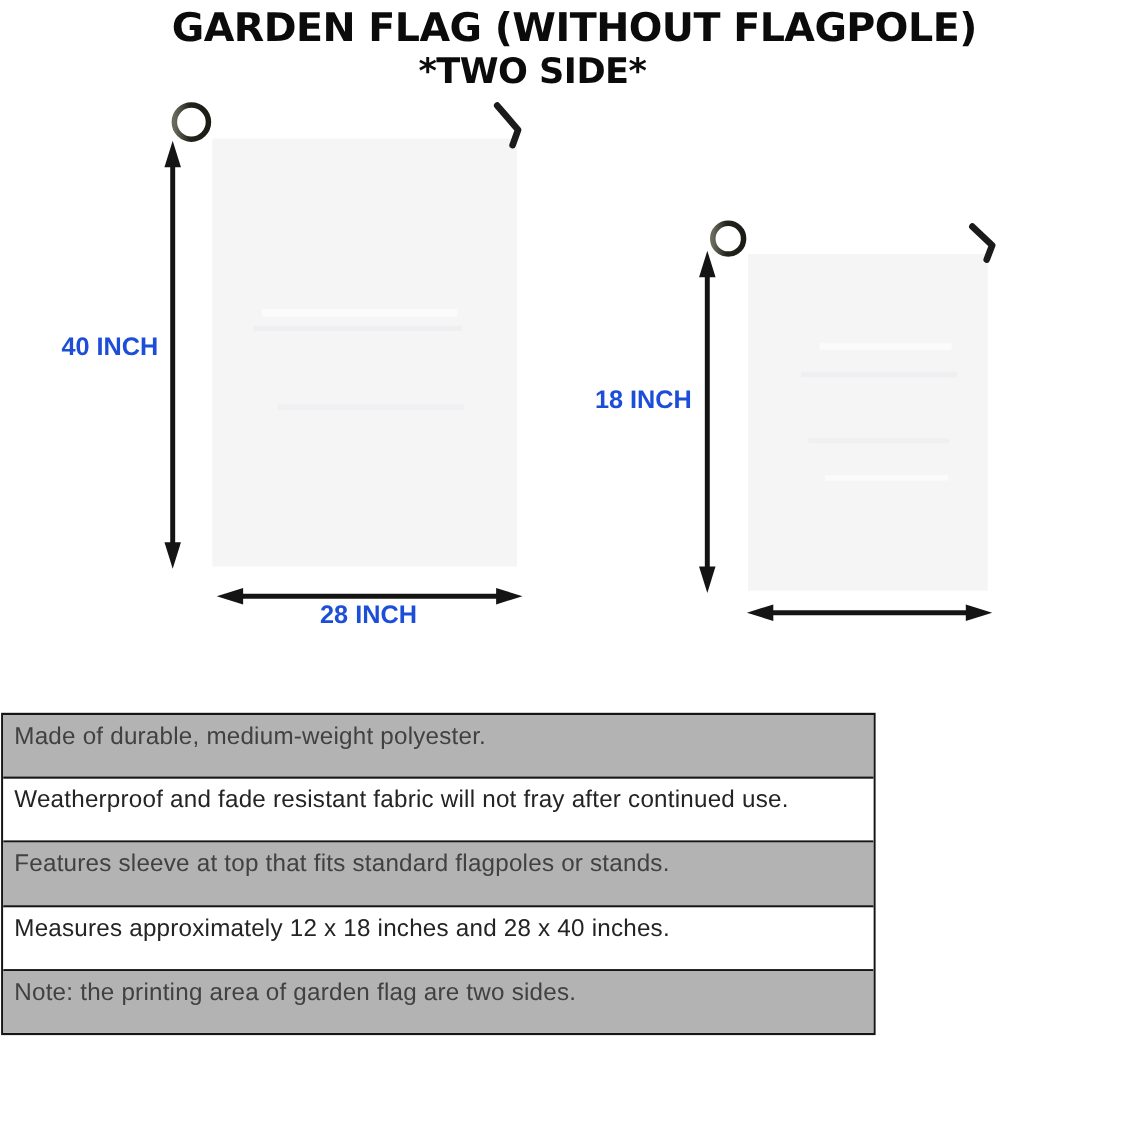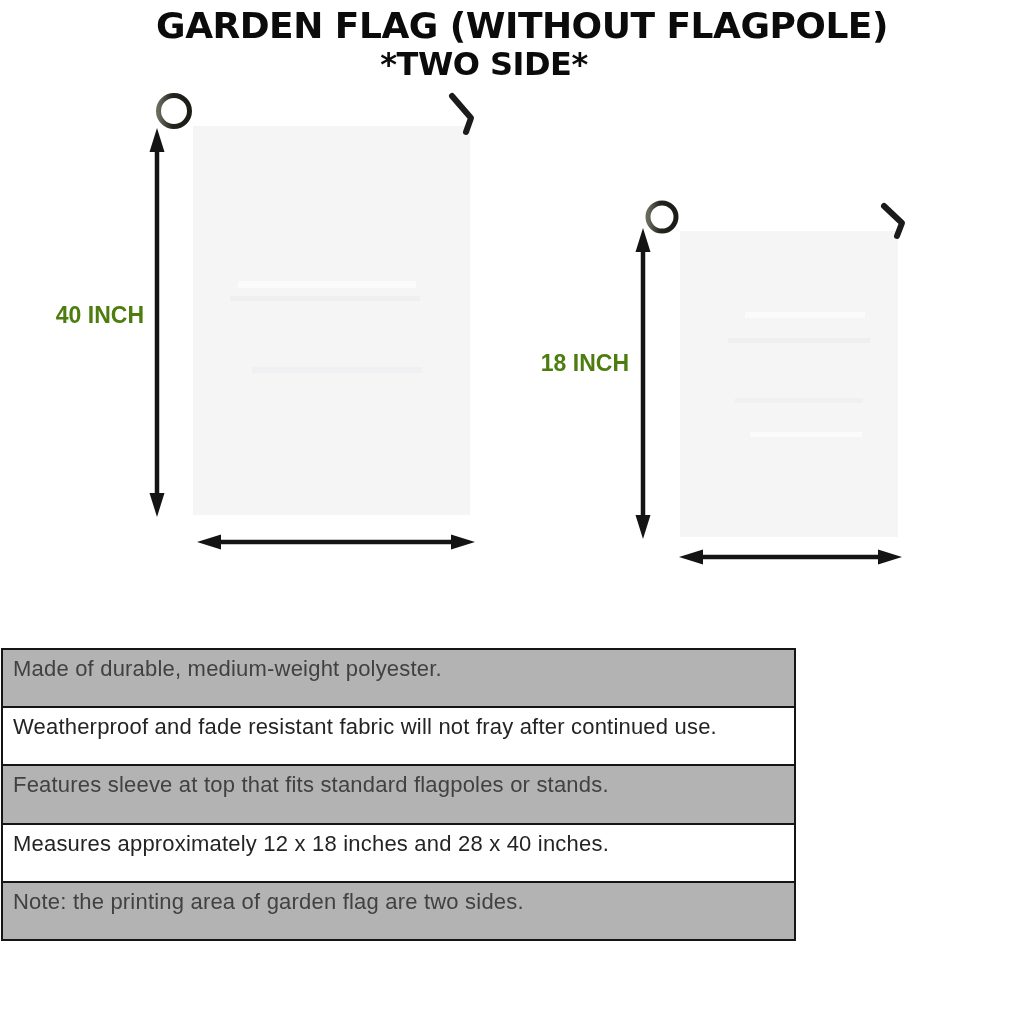--- a/index.html
+++ b/index.html
@@ -24,21 +24,21 @@
     text-align:center;
     font-family:"DejaVu Sans", sans-serif;
     font-weight:700; font-size:32px; letter-spacing:-0.5px;
     color:#0b0b0b; white-space:nowrap;
   }
   
   .figures-svg { position:absolute; top:0; left:0; }
   
   .dim-label {
     position:absolute;
-    font-weight:700; font-size:23px; color:#4d7c0f;
+    font-weight:700; font-size:23px; color:#1d4ed8;
     white-space:nowrap; line-height:1.1;
   }
   .lbl-40 { left:44px;  top:303px; width:100px; text-align:right; }
   .lbl-28 { left:243px; top:546px; width:184px; text-align:center; }
   .lbl-18 { left:519px; top:351px; width:110px; text-align:right; }
   .lbl-12 { left:698px; top:561px; width:184px; text-align:center; }
   
   .spec-box {
     position:absolute; left:1px; top:648px;
     width:795px; height:293px;
@@ -124,20 +124,21 @@
 
       <g fill="#141414" stroke="#141414">
         <line x1="698" y1="557" x2="884" y2="557" stroke-width="4.5"></line>
         <polygon points="679,557 703,549.5 703,564.5" stroke="none"></polygon>
         <polygon points="902,557 878,549.5 878,564.5" stroke="none"></polygon>
       </g>
     </g>
   </svg>
 
   <div class="dim-label lbl-40">40 INCH</div>
+  <div class="dim-label lbl-28">28 INCH</div>
   <div class="dim-label lbl-18">18 INCH</div>
 
   <div class="spec-box">
     <div class="spec-row shaded">Made of durable, medium-weight polyester.</div>
     <div class="spec-row plain">Weatherproof and fade resistant fabric will not fray after continued use.</div>
     <div class="spec-row shaded">Features sleeve at top that fits standard flagpoles or stands.</div>
     <div class="spec-row plain">Measures approximately 12 x 18 inches and 28 x 40 inches.</div>
     <div class="spec-row shaded">Note: the printing area of garden flag are two sides.</div>
   </div>
 

